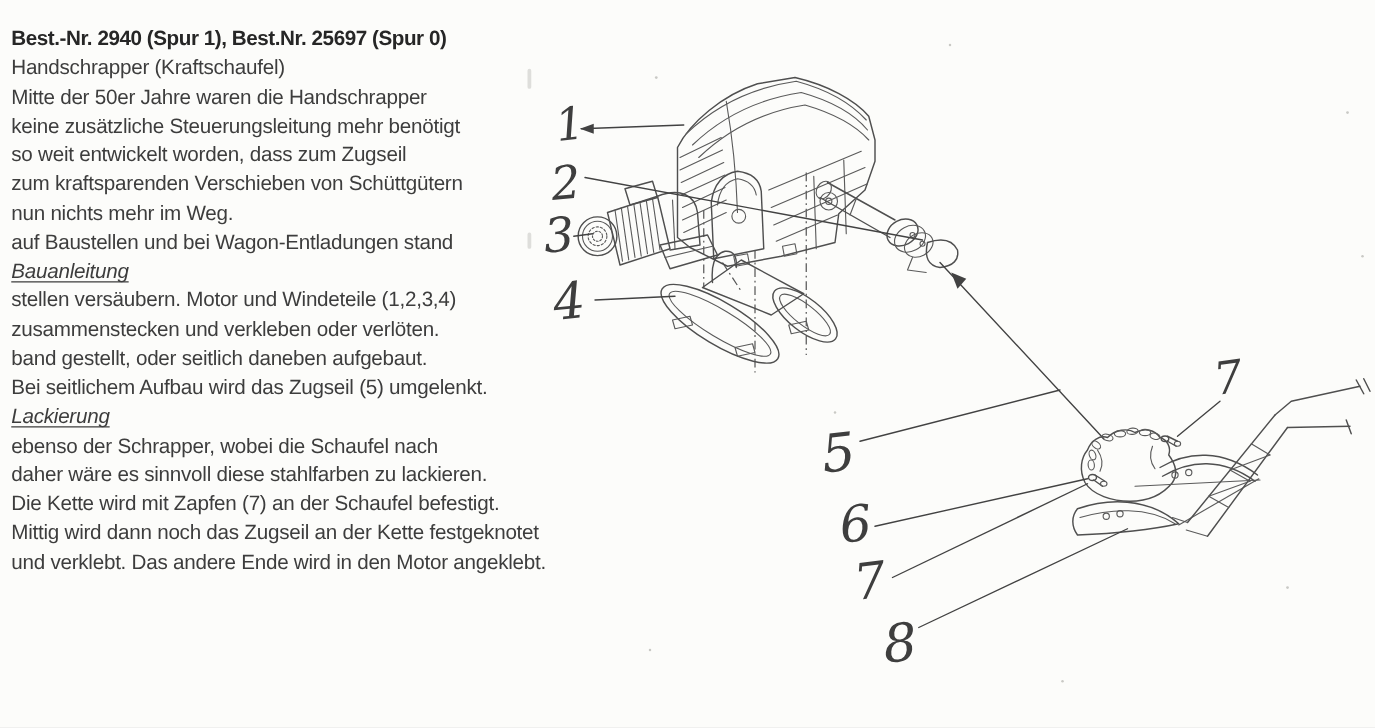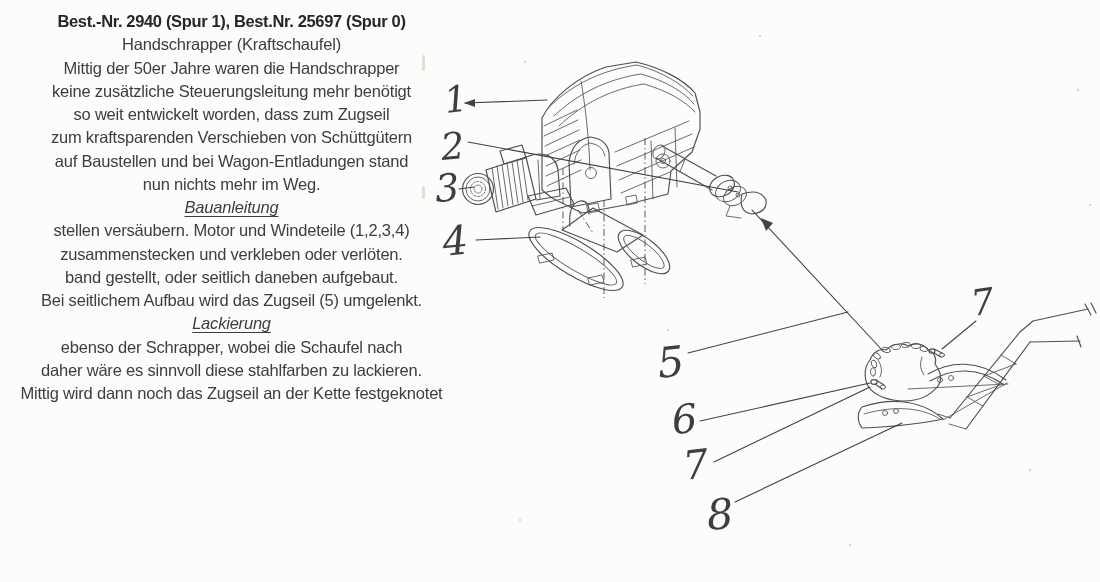--- a/index.html
+++ b/index.html
@@ -2,24 +2,23 @@
 <html><head>
 <meta charset="utf-8">
 <style>
   html,body{margin:0;padding:0;background:#e8e8e6;}
   .page{
     position:relative; width:1100px; height:582px;
     background:#fcfcfa; overflow:hidden;
     font-family:"Liberation Sans",sans-serif;
   }
   .textcol{
-    position:absolute; left:9px; top:10px; width:445px;
+    position:absolute; left:9px; top:20px; width:445px;
     font-size:16.5px; line-height:23.25px; letter-spacing:-0.2px;
     color:#3d3d3d;
-    text-align:center;
   }
   .line{white-space:nowrap;}
   .line.title{font-weight:bold; color:#262626; font-size:16.5px; letter-spacing:-0.35px;}
   .line.heading{text-decoration:underline; text-underline-offset:3px;font-style:italic;}
   .diagram{position:absolute; left:430px; top:0; width:670px; height:582px;}
   .ink{stroke:#4f4f4f; fill:none; stroke-width:1.15; stroke-linecap:round; stroke-linejoin:round;}
   .ink2{stroke:#5a5a5a; fill:none; stroke-width:0.9; stroke-linecap:round; stroke-linejoin:round;}
   .dashdot{stroke:#585858; fill:none; stroke-width:1; stroke-dasharray:7 3 1.5 3;}
   .leader{stroke:#424242; fill:none; stroke-width:1.1; stroke-linecap:round;}
   .arrow{fill:#424242; stroke:none;}
@@ -28,35 +27,37 @@
   .artifact{position:absolute; width:3px; background:#c4c4c1; opacity:.55; border-radius:2px;}
 </style>
 </head>
 <body>
 
 <div class="page">
 
   <div class="textcol">
     <div class="line title">Best.-Nr. 2940 (Spur 1), Best.Nr. 25697 (Spur 0)</div>
     <div class="line">Handschrapper (Kraftschaufel)</div>
-    <div class="line">Mittig der 50er Jahre waren die Handschrapper</div>
+    <div class="line">Mitte der 50er Jahre waren die Handschrapper</div>
     <div class="line">keine zusätzliche Steuerungsleitung mehr benötigt</div>
     <div class="line">so weit entwickelt worden, dass zum Zugseil</div>
     <div class="line">zum kraftsparenden Verschieben von Schüttgütern</div>
+    <div class="line">nun nichts mehr im Weg.</div>
     <div class="line">auf Baustellen und bei Wagon-Entladungen stand</div>
-    <div class="line">nun nichts mehr im Weg.</div>
     <div class="line heading">Bauanleitung</div>
     <div class="line">stellen versäubern. Motor und Windeteile (1,2,3,4)</div>
     <div class="line">zusammenstecken und verkleben oder verlöten.</div>
     <div class="line">band gestellt, oder seitlich daneben aufgebaut.</div>
     <div class="line">Bei seitlichem Aufbau wird das Zugseil (5) umgelenkt.</div>
     <div class="line heading">Lackierung</div>
     <div class="line">ebenso der Schrapper, wobei die Schaufel nach</div>
     <div class="line">daher wäre es sinnvoll diese stahlfarben zu lackieren.</div>
+    <div class="line">Die Kette wird mit Zapfen (7) an der Schaufel befestigt.</div>
     <div class="line">Mittig wird dann noch das Zugseil an der Kette festgeknotet</div>
+    <div class="line">und verklebt. Das andere Ende wird in den Motor angeklebt.</div>
   </div>
 
   <div class="artifact" style="left:422px;top:55px;height:16px;"></div>
   <div class="artifact" style="left:422px;top:186px;height:13px;"></div>
 
   <svg class="diagram" viewBox="0 0 670 582">
 
     <g>
       <path class="dashdot" d="M133,168 L133,230"></path>
       <path class="dashdot" d="M174,200 L174,298"></path>

